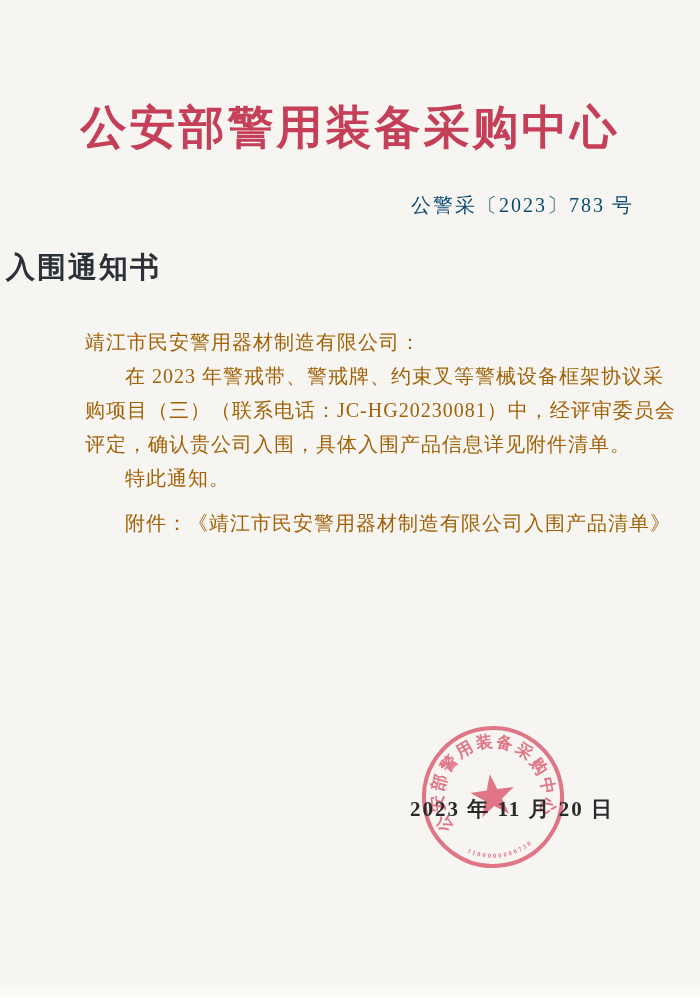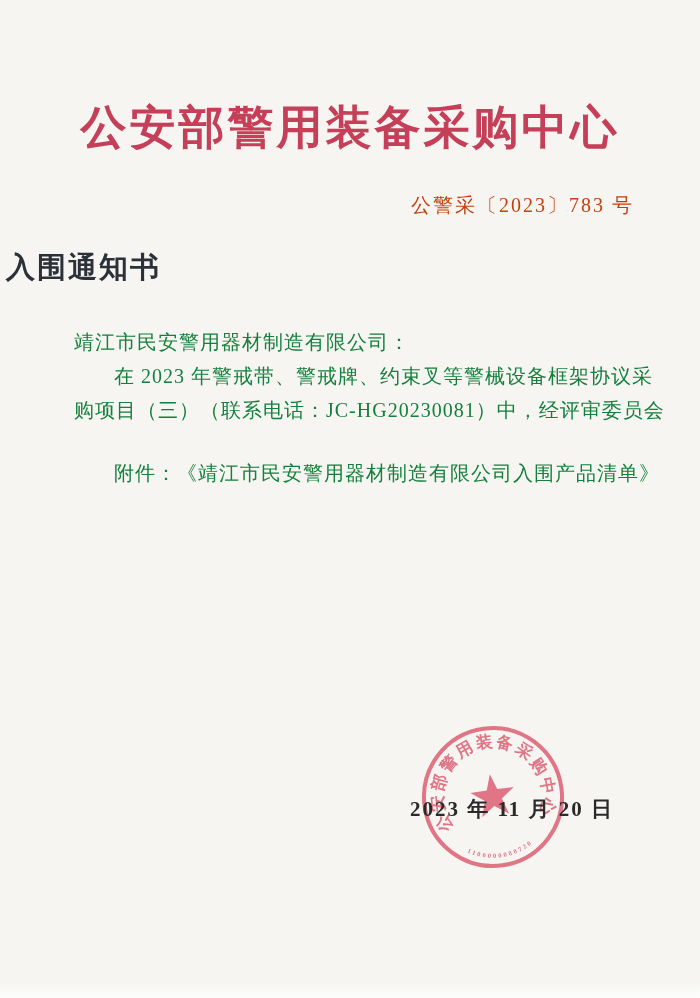--- a/index.html
+++ b/index.html
@@ -29,42 +29,42 @@
     position:absolute;top:97px;left:0;width:100%;
     text-align:center;
     font-size:46px;font-weight:bold;
     letter-spacing:3px;
     color:#c43f57;
     white-space:nowrap;
   }
   .doc-number{
     position:absolute;top:192px;right:66px;
     font-size:20px;
-    color:#c2410c;
+    color:#0c4a6e;
     letter-spacing:2px;
     white-space:nowrap;
   }
   .doc-title{
     position:absolute;top:248px;left:6px;width:100%;
     margin:0;
     text-align:left;
     font-size:29px;font-weight:bold;
     letter-spacing:2px;
     color:#2c3038;
   }
   .body-text{
-    position:absolute;top:325px;left:74px;width:545px;
+    position:absolute;top:325px;left:85px;width:545px;
     font-size:20px;
     line-height:34px;
-    color:#15803d;
+    color:#a16207;
     letter-spacing:1px;
   }
   .line{white-space:nowrap;}
   .line.indent{padding-left:40px;}
-  .line.attachment{margin-top:29px;}
+  .line.attachment{margin-top:11px;}
   .issue-date{
     position:absolute;top:795px;left:410px;
     font-size:21px;
     color:#2a2a2a;
     letter-spacing:2px;
     white-space:nowrap;
     z-index:3;
     font-weight:bold;
   }
   .stamp{
@@ -87,20 +87,22 @@
   <div class="org-name">公安部警用装备采购中心</div>
 
   <div class="doc-number">公警采〔2023〕783 号</div>
 
   <h1 class="doc-title">入围通知书</h1>
 
   <div class="body-text">
     <div class="line">靖江市民安警用器材制造有限公司：</div>
     <div class="line indent">在 2023 年警戒带、警戒牌、约束叉等警械设备框架协议采</div>
     <div class="line">购项目（三）（联系电话：JC-HG20230081）中，经评审委员会</div>
+    <div class="line">评定，确认贵公司入围，具体入围产品信息详见附件清单。</div>
+    <div class="line indent">特此通知。</div>
     <div class="line indent attachment">附件：《靖江市民安警用器材制造有限公司入围产品清单》</div>
   </div>
 
   <svg class="stamp" viewBox="0 0 150 150" aria-hidden="true">
     <circle cx="75" cy="75" r="69" fill="none" stroke="#dc6477" stroke-width="4"></circle>
     <path id="seal-arc-top" fill="none" d="M 28 92.1 A 50 50 0 1 1 122 92.1"></path>
     <path id="seal-arc-bottom" fill="none" d="M 29.7 115.8 A 61 61 0 0 0 120.3 115.8"></path>
     <text font-size="16.5" fill="#dc6477" letter-spacing="2.5">
       <textPath href="#seal-arc-top" startOffset="50%" text-anchor="middle">公安部警用装备采购中心</textPath>
     </text>

